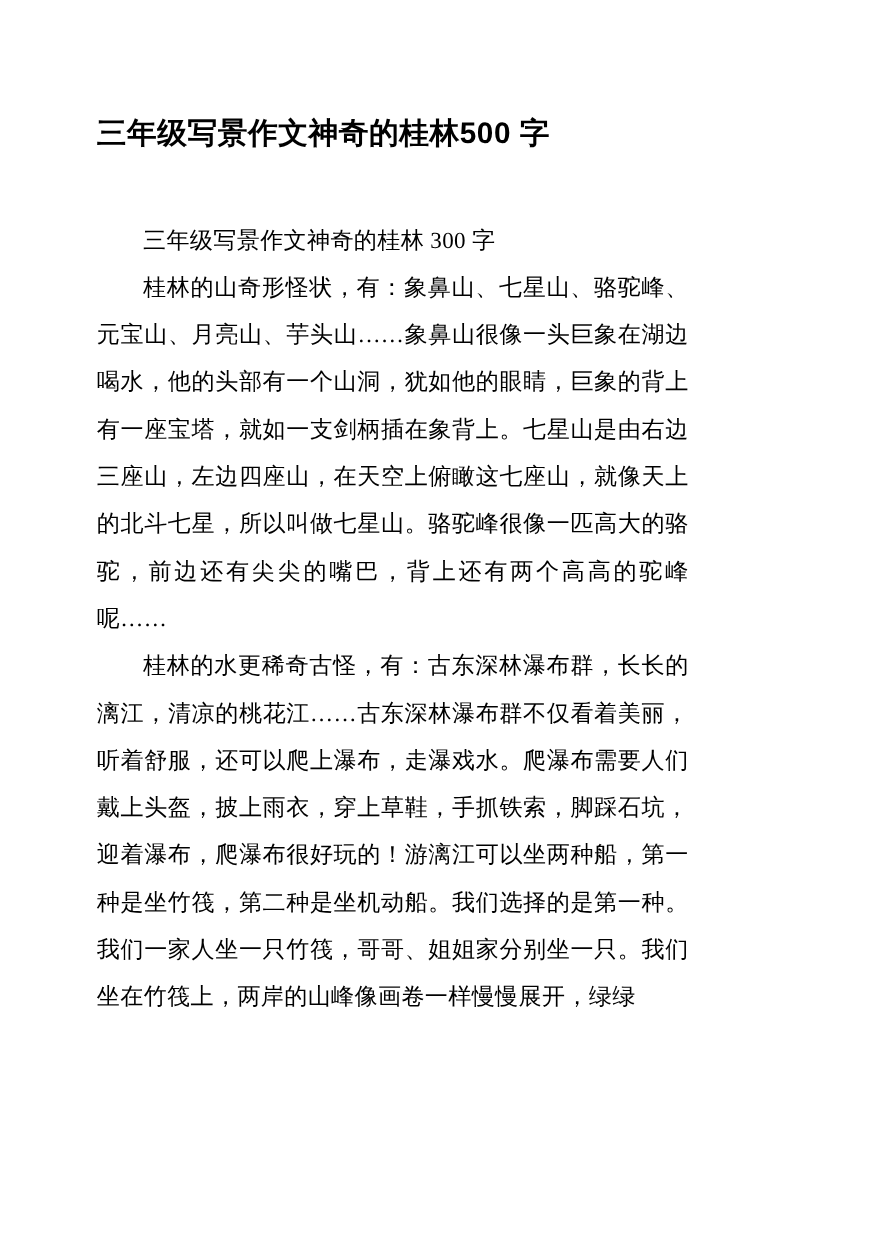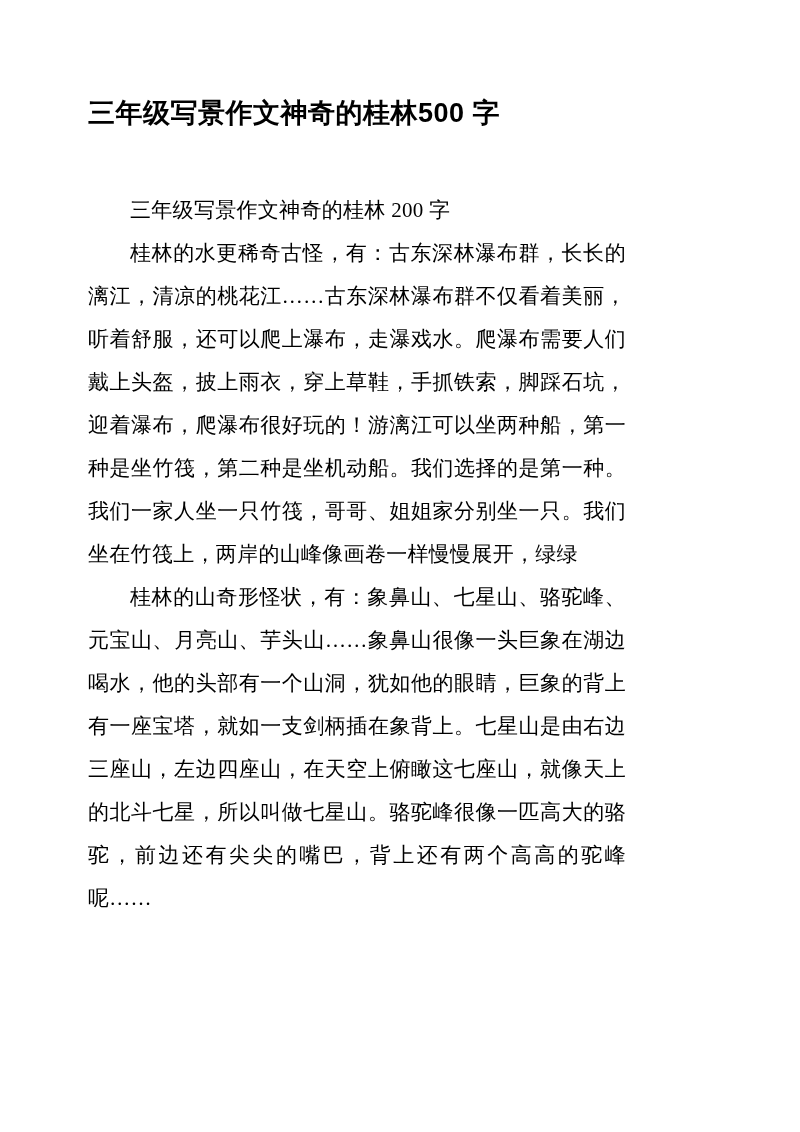--- a/index.html
+++ b/index.html
@@ -11,21 +11,21 @@
     width: 800px;
     height: 1132px;
     font-family: "Liberation Serif", "DejaVu Serif", serif;
     color: #000000;
     overflow: hidden;
   }
   .page {
     width: 704px;
     height: 1132px;
     box-sizing: border-box;
-    padding: 0 72px;
+    padding: 8px 72px;
     position: relative;
   }
   .doc-title {
     font-family: "Liberation Sans", "DejaVu Sans", sans-serif;
     font-weight: bold;
     font-size: 27px;
     line-height: 1.3;
     letter-spacing: 0.5px;
     text-align: left;
     margin: 0;
@@ -49,17 +49,17 @@
     color: #000000;
     letter-spacing: 0.3px;
   }
 </style>
 </head>
 <body>
 
 <div class="page">
   <h1 class="doc-title">三年级写景作文神奇的桂林500 字</h1>
   <div class="body-block">
-    <p class="para">三年级写景作文神奇的桂林 200 字</p>
+    <p class="para">三年级写景作文神奇的桂林 300 字</p>
+    <p class="para">桂林的山奇形怪状，有：象鼻山、七星山、骆驼峰、元宝山、月亮山、芋头山……象鼻山很像一头巨象在湖边喝水，他的头部有一个山洞，犹如他的眼睛，巨象的背上有一座宝塔，就如一支剑柄插在象背上。七星山是由右边三座山，左边四座山，在天空上俯瞰这七座山，就像天上的北斗七星，所以叫做七星山。骆驼峰很像一匹高大的骆驼，前边还有尖尖的嘴巴，背上还有两个高高的驼峰呢……</p>
     <p class="para">桂林的水更稀奇古怪，有：古东深林瀑布群，长长的漓江，清凉的桃花江……古东深林瀑布群不仅看着美丽，听着舒服，还可以爬上瀑布，走瀑戏水。爬瀑布需要人们戴上头盔，披上雨衣，穿上草鞋，手抓铁索，脚踩石坑，迎着瀑布，爬瀑布很好玩的！游漓江可以坐两种船，第一种是坐竹筏，第二种是坐机动船。我们选择的是第一种。我们一家人坐一只竹筏，哥哥、姐姐家分别坐一只。我们坐在竹筏上，两岸的山峰像画卷一样慢慢展开，绿绿</p>
-    <p class="para">桂林的山奇形怪状，有：象鼻山、七星山、骆驼峰、元宝山、月亮山、芋头山……象鼻山很像一头巨象在湖边喝水，他的头部有一个山洞，犹如他的眼睛，巨象的背上有一座宝塔，就如一支剑柄插在象背上。七星山是由右边三座山，左边四座山，在天空上俯瞰这七座山，就像天上的北斗七星，所以叫做七星山。骆驼峰很像一匹高大的骆驼，前边还有尖尖的嘴巴，背上还有两个高高的驼峰呢……</p>
   </div>
 </div>
 
 </body></html>

